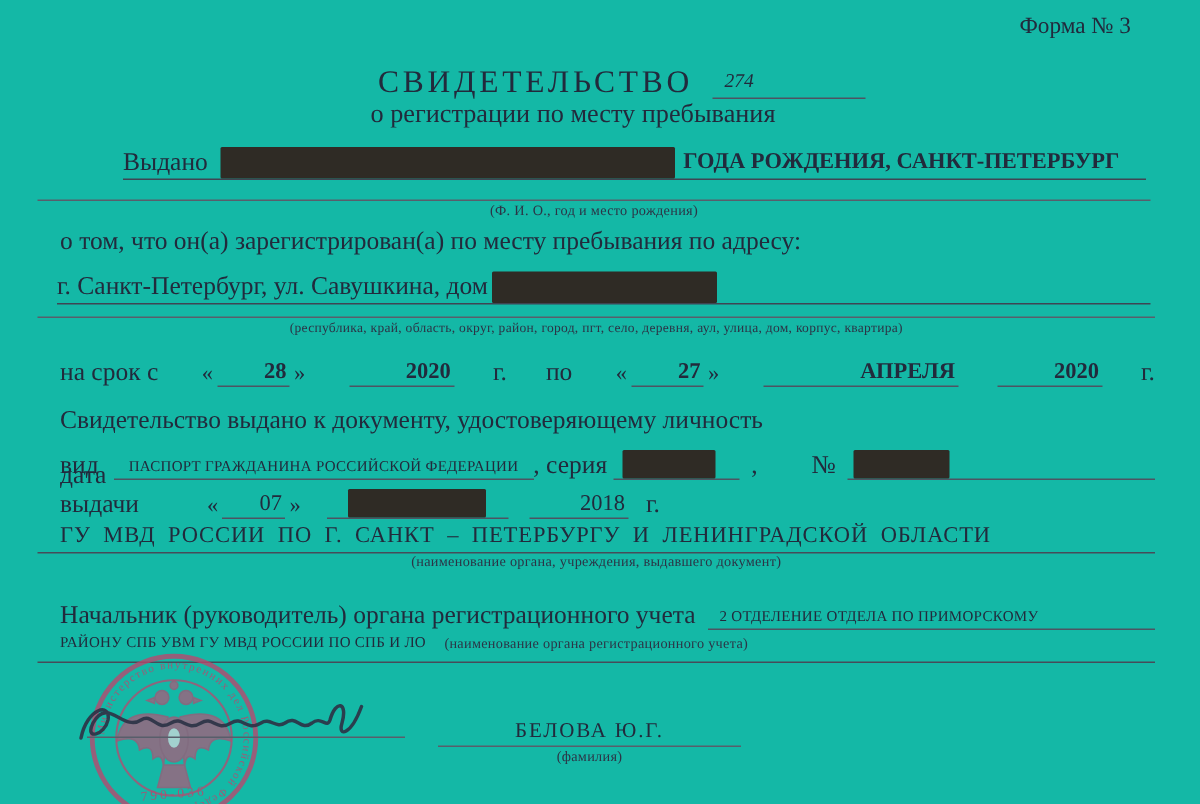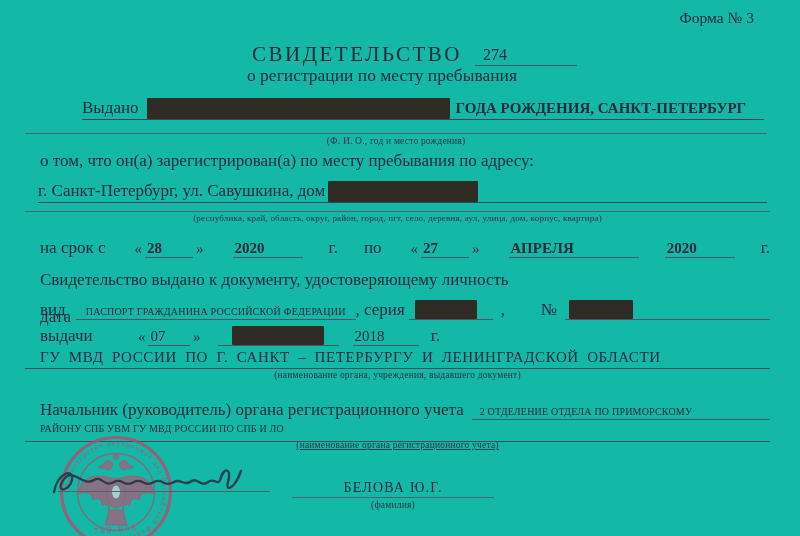--- a/index.html
+++ b/index.html
@@ -11,38 +11,38 @@
   }
   .abs{position:absolute;}
   .t17{font-size:17px;line-height:1.15;}
   .t15{font-size:15px;}
   .bold{font-weight:700;}
   .caption{position:absolute;text-align:center;font-size:9.5px;color:#2c3446;letter-spacing:.2px;}
   .rule{position:absolute;height:0;border-top:1px solid #585e6b;}
   .rule.thick{border-top-width:1.5px;border-top-color:#464c59;}
   .redaction{background:#2f2b25;border-radius:1px;}
   .row{position:absolute;display:flex;align-items:flex-end;}
-  .blank{border-bottom:1px solid #4d5462;text-align:left;}
+  .blank{border-bottom:1px solid #4d5462;text-align:right;}
   .blank .v{display:inline-block;padding:0 2px;}
   .quote{font-size:15px;padding:0 3px;color:#222a3c;}
   .uline{border-bottom:1px solid #4d5462;}
   .upper-val{font-size:10px;letter-spacing:.2px;}
   .tail{flex:1;border-bottom:1px solid #4d5462;display:flex;align-items:flex-end;}
   svg text{font-family:"Liberation Serif","DejaVu Serif",serif;}
 </style>
 </head>
 <body>
 
 <div class="page">
 
   <div class="abs" style="top:9px;right:46px;font-size:15.5px;">Форма № 3</div>
 
   <div class="abs" style="top:42px;left:252px;font-size:21px;letter-spacing:2.5px;">СВИДЕТЕЛЬСТВО</div>
   <div class="abs" style="top:44px;left:475px;width:102px;height:21px;border-bottom:1px solid #4d5462;">
-    <span class="abs" style="left:8px;top:2px;font-size:16px;">274</span>
+    <span class="abs" style="left:8px;top:2px;font-size:13px;font-style:italic;">274</span>
   </div>
   <div class="abs" style="top:65px;left:0;width:700px;text-align:center;font-size:17.5px;padding-left:32px;">о регистрации по месту пребывания</div>
 
   <div class="row" style="left:82px;right:36px;top:93px;height:26px;border-bottom:1.5px solid #3f4553;">
     <span class="t17" style="padding-bottom:1px;">Выдано</span>
     <span class="redaction" style="width:303px;height:21px;margin-left:8px;"></span>
     <span class="t15 bold" style="margin-left:6px;padding-bottom:2px;white-space:nowrap;">ГОДА РОЖДЕНИЯ, САНКТ-ПЕТЕРБУРГ</span>
   </div>
   <div class="rule" style="left:25px;right:33px;top:133px;"></div>
   <div class="caption" style="left:25px;right:33px;top:136px;">(Ф. И. О., год и место рождения)</div>
@@ -109,21 +109,21 @@
   <div class="caption" style="left:25px;right:30px;top:370px;">(наименование органа, учреждения, выдавшего документ)</div>
 
   <div class="row" style="left:40px;right:30px;top:395px;height:25px;">
     <span class="t17" style="white-space:nowrap;">Начальник (руководитель) органа регистрационного учета</span>
     <span class="tail" style="margin-left:8px;">
       <span class="upper-val" style="padding:0 0 2px 8px;white-space:nowrap;">2 ОТДЕЛЕНИЕ ОТДЕЛА  ПО ПРИМОРСКОМУ</span>
     </span>
   </div>
   <div class="abs upper-val" style="left:40px;top:423px;">РАЙОНУ СПБ УВМ  ГУ  МВД РОССИИ  ПО СПБ  И  ЛО</div>
   <div class="rule thick" style="left:25px;right:30px;top:441px;"></div>
-  <div class="caption" style="left:25px;right:30px;top:440px;text-decoration:underline;">(наименование органа регистрационного учета)</div>
+  <div class="caption" style="left:25px;right:30px;top:425px;">(наименование органа регистрационного учета)</div>
 
   <svg class="abs" style="left:52px;top:432px;" width="130" height="104" viewBox="0 0 130 104" opacity="0.88">
     <g stroke="#c2426b" fill="none">
       <circle cx="64" cy="60" r="54.5" stroke-width="3.2" opacity="0.85"></circle>
       <circle cx="64" cy="60" r="38.5" stroke-width="1.4" opacity="0.8"></circle>
     </g>
     <defs>
       <path id="ringPath" d="M 17.5 60 A 46.5 46.5 0 1 1 110.5 60 A 46.5 46.5 0 1 1 17.5 60"></path>
     </defs>
     <text font-size="7.4" letter-spacing="1.1" fill="#c2426b" opacity="0.85">

